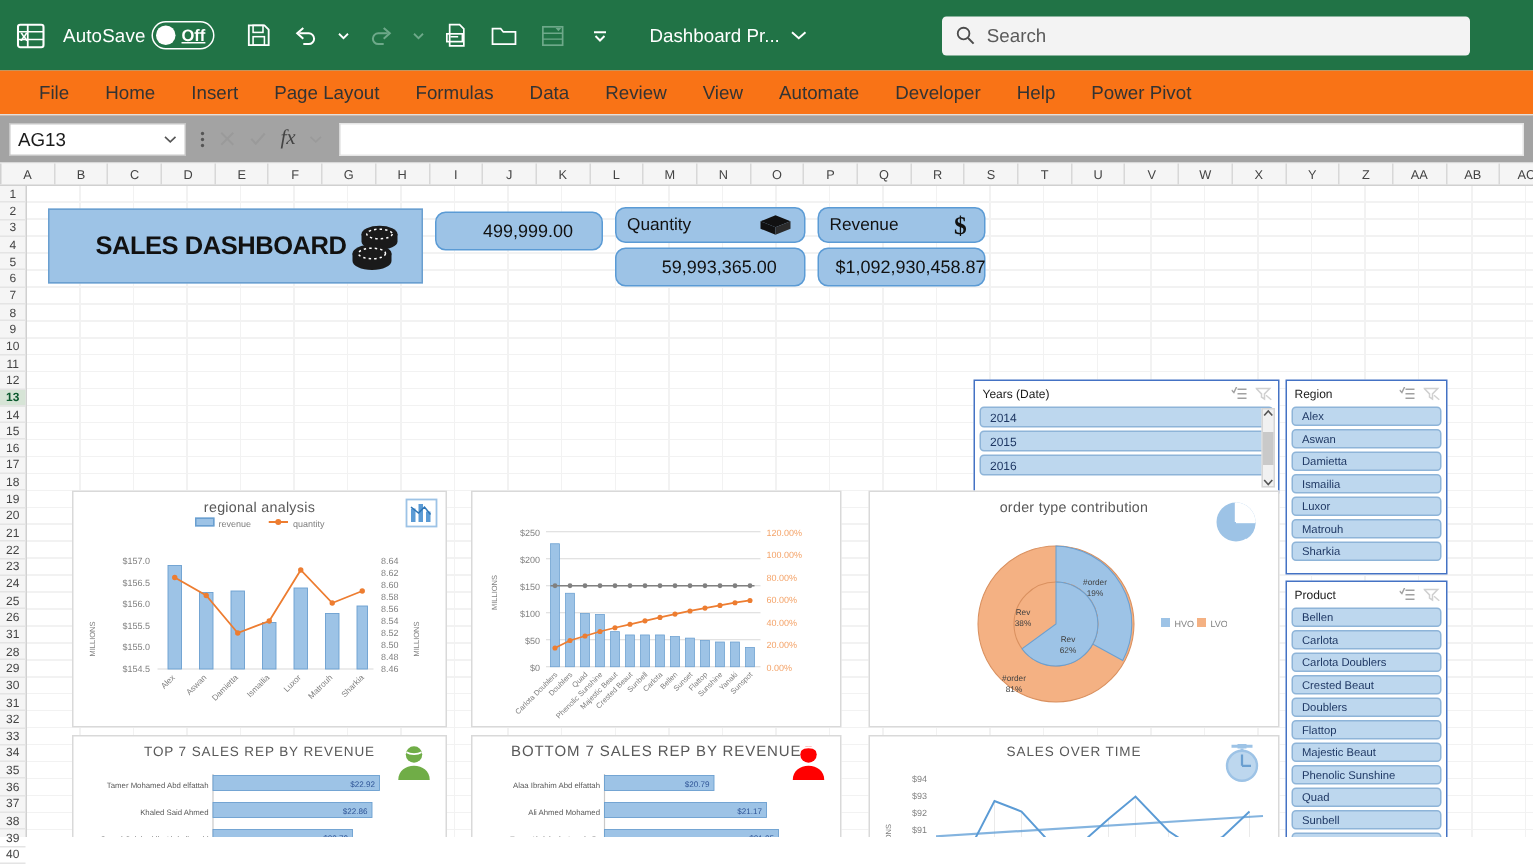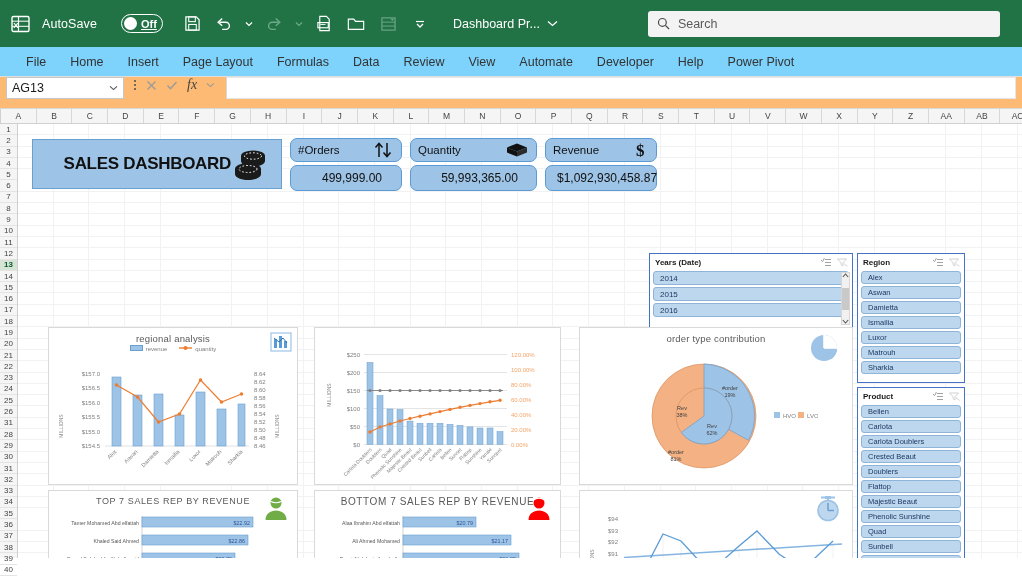--- a/index.html
+++ b/index.html
@@ -13,21 +13,21 @@
   
   .titlebar {
     height: 47px; background: #217346;
     display: flex; align-items: center; gap: 0px;
     padding: 0 10px; color: #ffffff;
   }
   .xl-logo {
     width: 22px; height: 22px; margin-right: 10px;
     display: flex; align-items: center; justify-content: center;
   }
-  .autosave-label { font-size: 12.5px; margin-right: 24px; letter-spacing: .1px; }
+  .autosave-label { font-size: 12.5px; margin-right: 4px; letter-spacing: .1px; }
   .toggle {
     width: 42px; height: 19px; border: 1.6px solid #ffffff; border-radius: 10px;
     display: flex; align-items: center; padding: 0 2px; position: relative;
     margin-right: 14px;
   }
   .toggle .knob { width: 13px; height: 13px; border-radius: 50%; background: #ffffff; }
   .toggle .txt { font-size: 11px; margin-left: 4px; font-weight: 600; text-decoration: underline; }
   .qat { display: flex; align-items: center; gap: 2px; }
   .qbtn {
     width: 30px; height: 30px; display: flex; align-items: center; justify-content: center;
@@ -38,30 +38,30 @@
     font-size: 12.5px; margin-left: 18px; display: flex; align-items: center; gap: 7px;
   }
   .searchbox {
     margin-left: 90px; width: 352px; height: 26px; background: #f3f3f3;
     border-radius: 3px; display: flex; align-items: center; padding: 0 9px; gap: 8px;
   }
   .searchbox .ph { font-size: 12.5px; color: #5a5a5a; }
 
   
   .ribbon {
-    height: 30px; background: #7dd3fc; border-bottom: 1px solid #e1dfdd;
+    height: 30px; background: #f97316; border-bottom: 1px solid #e1dfdd;
     display: flex; align-items: center; padding-left: 14px; gap: 0px;
   }
   .rtab {
     font-size: 12.5px; color: #333333; padding: 4px 12px; border-radius: 3px;
   }
 
   
   .formulabar {
-    height: 32px; background: #fdba74; display: flex; align-items: flex-start;
+    height: 32px; background: #a3a3a3; display: flex; align-items: center;
     padding: 0 6px; gap: 0px; border-bottom: 1px solid #d8d8d8;
   }
   .namebox {
     width: 118px; height: 22px; border: 1px solid #c6c6c6; background: #fff;
     font-size: 12.5px; display: flex; align-items: center; justify-content: space-between;
     padding: 0 5px; color: #1a1a1a;
   }
   .fb-icons { display: flex; align-items: center; gap: 9px; padding: 0 9px; color: #999; font-size: 13px; }
   .fx { font-style: italic; font-family: "Liberation Serif", serif; font-size: 14px; color: #444; }
   .fb-input {
@@ -131,21 +131,21 @@
   #kpi-orders { left: 272px; }
   #kpi-qty    { left: 392px; width: 127px; }
   #kpi-rev    { left: 527px; width: 112px; }
 
   
   .slicer {
     position: absolute; background: #ffffff; border: 1px solid #4472c4;
   }
   .slicer .shdr {
     height: 16px; display: flex; align-items: center; justify-content: space-between;
-    padding: 0 4px 0 5px; font-size: 8px; font-weight: 700; color: #1a1a1a;
+    padding: 0 4px 0 5px; font-size: 8px; font-weight: 400; color: #1a1a1a;
   }
   .shdr .icons { display: flex; gap: 5px; opacity: .55; }
   .slicer .body { padding: 1px 3px; display: flex; flex-direction: column; gap: 2px; }
   .sitem {
     height: 13px; background: #bdd7ee; border: 1px solid #8eb4d8; border-radius: 3px;
     font-size: 7.5px; color: #1f3864; display: flex; align-items: center; padding-left: 6px;
   }
   #slicer-years { left: 631px; top: 129px; width: 204px; height: 76px; }
   #slicer-years .sitem { height: 14px; font-size: 8px; }
   #slicer-region { left: 839px; top: 129px; width: 108px; height: 130px; }
@@ -425,31 +425,20 @@
             <path d="M10 9v5c0 3 5.4 5.5 12 5.5S34 17 34 14V9z" fill="#1a1a1a"></path>
             <ellipse cx="17" cy="22" rx="13" ry="6" fill="#1a1a1a"></ellipse>
             <path d="M4 22v5c0 3.3 5.8 6 13 6s13-2.7 13-6v-5z" fill="#1a1a1a"></path>
             <ellipse cx="22" cy="9" rx="8.5" ry="3.2" fill="none" stroke="#ffffff" stroke-width="1" stroke-dasharray="1.6 2"></ellipse>
             <ellipse cx="17" cy="22" rx="9" ry="3.5" fill="none" stroke="#ffffff" stroke-width="1" stroke-dasharray="1.6 2"></ellipse>
           </svg>
         </span>
       </div>
 
       <div class="kpi" id="kpi-orders">
-        <div class="head">
-          <span>#Orders</span>
-          <span>
-            <svg width="22" height="18" viewBox="0 0 22 18">
-              <line x1="7" y1="16" x2="7" y2="3" stroke="#111" stroke-width="1.5"></line>
-                <path d="M3.5 6.5L7 2.5l3.5 4" fill="none" stroke="#111" stroke-width="1.5"></path>
-              <line x1="15" y1="2" x2="15" y2="15" stroke="#111" stroke-width="1.5"></line>
-                <path d="M11.5 11.5L15 15.5l3.5-4" fill="none" stroke="#111" stroke-width="1.5"></path>
-            </svg>
-          </span>
-        </div>
         <div class="val">499,999.00</div>
       </div>
 
       <div class="kpi" id="kpi-qty">
         <div class="head">
           <span>Quantity</span>
           <span>
             <svg width="24" height="16" viewBox="0 0 24 16">
               <path d="M2 5.5l10-4 10 4-10 4z" fill="#111"></path>
               <path d="M2 5.5v5l10 4v-5z" fill="#111"></path>
@@ -867,20 +856,21 @@
               <text x="201" y="49.5">$21.25</text>
             <text x="210" y="67.5">$21.35</text>
               <text x="211" y="85.5">$21.36</text>
               <text x="212" y="103.5">$21.37</text>
               <text x="213" y="121.5">$21.38</text>
           </g>
         </svg>
       </div>
 
       <div class="panel" id="p-time">
+        <div class="ctitle" style="font-size:9px;letter-spacing:.6px;color:#595959">SALES OVER TIME</div>
         <div style="position:absolute;right:9px;top:2px">
           <svg width="30" height="30" viewBox="0 0 30 30">
             <circle cx="15" cy="17.5" r="10" fill="#bdd7ee" stroke="#9dc3e6" stroke-width="1.6"></circle>
             <line x1="15" y1="17.5" x2="15" y2="10" stroke="#6a9fd0" stroke-width="1.5"></line>
             <line x1="15" y1="17.5" x2="21" y2="17.5" stroke="#6a9fd0" stroke-width="1.5"></line>
             <rect x="12" y="3" width="6" height="3" fill="#9dc3e6"></rect>
             <line x1="8" y1="4.5" x2="22" y2="4.5" stroke="#9dc3e6" stroke-width="2"></line>
             <line x1="15" y1="6" x2="15" y2="8" stroke="#9dc3e6" stroke-width="2"></line>
           </svg>
         </div>

